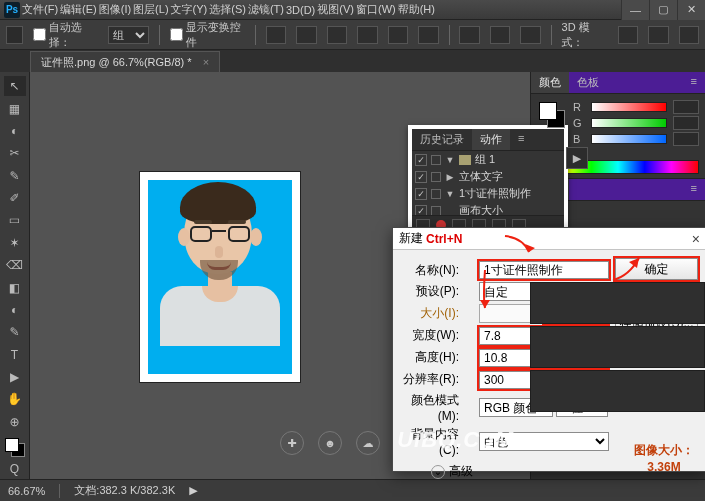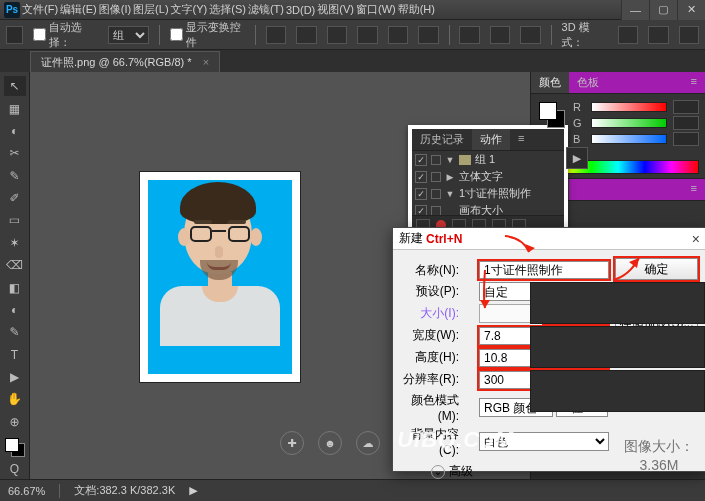--- a/index.html
+++ b/index.html
@@ -45,21 +45,21 @@
   .face .bridge{ position:absolute; left:52px; top:66px; width:14px; height:2px; background:#222; }
   .face .nose{ position:absolute; left:55px; top:82px; width:8px; height:12px; background:#dcb496; border-radius:4px;}
   .face .mouth{ position:absolute; left:47px; top:98px; width:24px; height:8px; border-bottom:3px solid #7a4a3a; border-radius:0 0 12px 12px;}
   .face .beard{ position:absolute; left:40px; top:96px; width:38px; height:20px; background:#6a5038; border-radius:0 0 18px 18px; opacity:.6;}
   .face .neck{ position:absolute; left:48px; top:108px; width:24px; height:18px; background:#e6c0a2; }
   .face .shirt{ position:absolute; left:0; top:122px; width:120px; height:60px; background:#dce0e1; border-radius:22px 22px 0 0; }
   .face .collar{ position:absolute; left:42px; top:122px; width:36px; height:16px; background:#e6c0a2; border-radius:0 0 16px 16px;}
   
   .rightcol { width:175px; background:#343434; border-left:1px solid #222; display:flex; flex-direction:column; }
   .panel { border-bottom:1px solid #222; }
-  .panel .ptabs { display:flex; background:#a21caf; border-bottom:1px solid #222; }
+  .panel .ptabs { display:flex; background:#4c1d95; border-bottom:1px solid #222; }
   .panel .ptabs span{ padding:3px 8px; color:#bbb; }
   .panel .ptabs span.act{ background:#3e3e3e; color:#e2e2e2; }
   .panel .pmenu{ margin-left:auto; padding:3px 6px; color:#888; }
   .colorpanel{ padding:4px 6px 8px; }
   .slider{ display:flex; align-items:center; gap:6px; margin:2px 0; }
   .slider .lab{ width:12px; color:#bbb; }
   .slider .track{ flex:1; height:10px; border:1px solid #222; }
   .slider .val{ width:26px; height:14px; background:#2a2a2a; border:1px solid #555; }
   .slider.r .track{ background:linear-gradient(90deg,#fff,#f00);}
   .slider.g .track{ background:linear-gradient(90deg,#fff,#0c0);}
@@ -94,21 +94,21 @@
   .dialog .body{ position:relative; padding:8px 8px 6px 8px; display:flex; gap:6px; }
   .dialog .form{ flex:1; }
   .dialog .frow{ display:flex; align-items:center; margin:3px 0; }
   .dialog .frow .lab{ width:78px; text-align:right; padding-right:20px; color:#000; font-size:12px;}
   .dialog input.txt{ height:18px; border:1px solid #8b8b8b; padding:0 4px; font-size:12px; background:#fff; }
   .dialog select{ height:19px; border:1px solid #8b8b8b; font-size:12px; background:#fff; }
   .dialog .redbox{ outline:2px solid #e21; outline-offset:0; }
   .dialog .btncol{ width:86px; display:flex; flex-direction:column; gap:5px; }
   .dialog .btncol button{ height:22px; border:1px solid #8c8c8c; background:linear-gradient(#fdfdfd,#e6e6e6); font-size:12px; }
   .dialog .btncol button.dis{ color:#9c9c9c; }
-  .dialog .szinfo{ position:absolute; right:12px; bottom:10px; text-align:center; color:#737373; font-size:14px; line-height:1.4;}
+  .dialog .szinfo{ position:absolute; right:12px; bottom:10px; text-align:center; color:#c2410c; font-size:12px; line-height:1.4;font-weight:bold;}
   .dialog .adv{ display:flex; align-items:center; gap:4px; margin:6px 0 0 30px; color:#000;}
   .dialog .adv .chev{ font-size:10px; border:1px solid #999; width:14px; height:14px; display:flex; align-items:center; justify-content:center; border-radius:7px;}
   .redarrow{ position:absolute; pointer-events:none; }
   .redarrow svg{ overflow:visible; }
   .statusbar{ height:22px; background:#3b3b3b; border-top:1px solid #222; display:flex; align-items:center; gap:14px; padding:0 8px; font-size:11px; color:#cfcfcf;}
   .statusbar .sep{ width:1px; height:14px; background:#616161; }
   .brand{ position:absolute; right:16px; bottom:26px; font-size:22px; font-weight:700; font-style:italic; color:rgba(255,255,255,.85); letter-spacing:1px; }
   .iconstrip{ position:absolute; right:150px; bottom:24px; display:flex; gap:14px; color:rgba(230,230,230,.8);}
   .iconstrip div{ width:24px; height:24px; border-radius:50%; border:1px solid #777; display:flex; align-items:center; justify-content:center;}
   .midpanels{ position:absolute; right:0; top:210px; width:175px; z-index:0;}
@@ -285,21 +285,21 @@
         <div class="form">
           <div class="frow">
             <div class="lab">名称(N):</div>
             <input class="txt redbox" style="width: 130px;" value="1寸证件照制作">
           </div>
           <div class="frow">
             <div class="lab">预设(P):</div>
             <select style="width:130px"><option>自定</option></select>
           </div>
           <div class="frow">
-            <div class="lab" style="color:#8b5cf6">大小(I):</div>
+            <div class="lab" style="color:#a16207">大小(I):</div>
             <select style="width:130px" disabled=""><option></option></select>
           </div>
           <div class="frow">
             <div class="lab">宽度(W):</div>
             <input class="txt redbox" style="width: 62px;" value="7.8">
             <select class="redbox" style="width:64px;margin-left:3px"><option>厘米</option></select>
           </div>
           <div class="frow">
             <div class="lab">高度(H):</div>
             <input class="txt redbox" style="width: 62px;" value="10.8">

